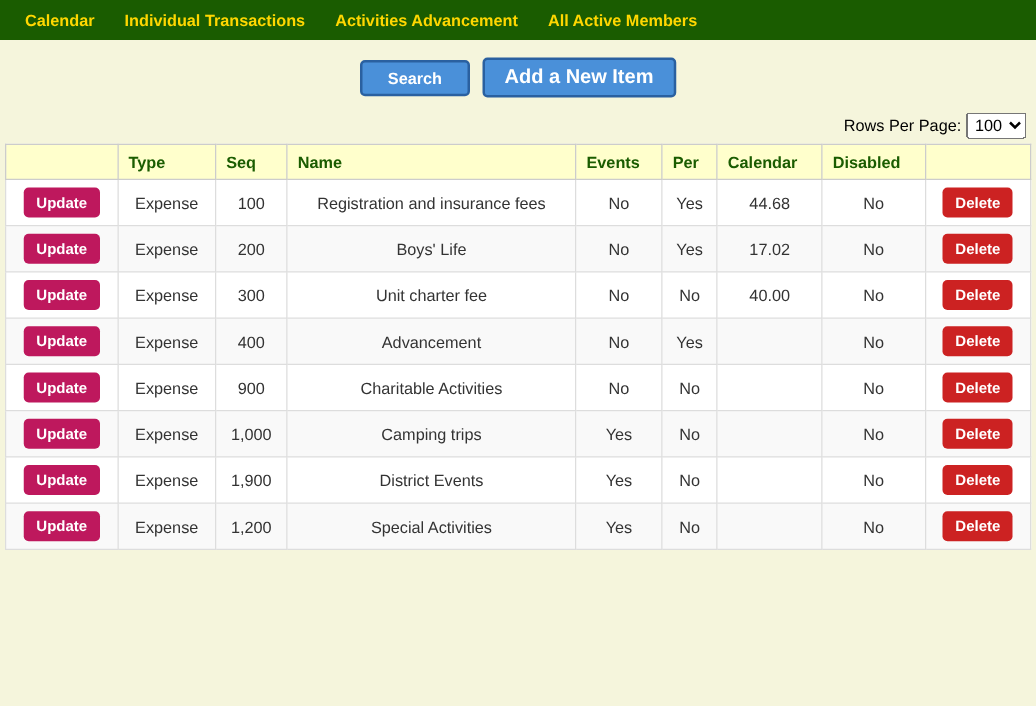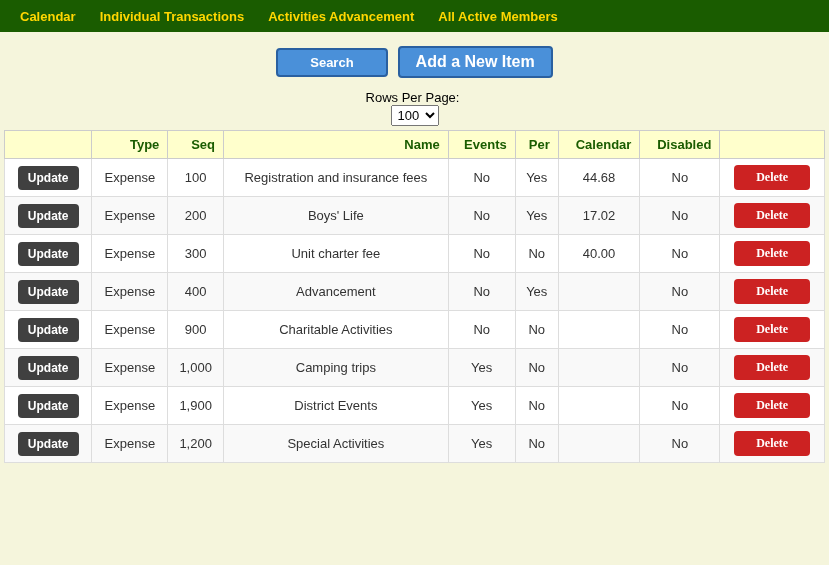--- a/index.html
+++ b/index.html
@@ -30,21 +30,21 @@
       padding: 14px 8px 8px 8px;
       gap: 10px;
       background: #f5f5dc;
     }
 
     .btn-search {
       background-color: #4a90d9;
       color: white;
       border: 2px solid #2a60a0;
       border-radius: 4px;
-      padding: 5px 32px;
+      padding: 5px 20px;
       font-size: 13px;
       cursor: pointer;
       font-weight: bold;
     }
     .btn-add {
       background-color: #4a90d9;
       color: white;
       border: 2px solid #2a60a0;
       border-radius: 4px;
       padding: 5px 16px;
@@ -54,21 +54,20 @@
     }
 
     
     .rows-per-page {
       display: flex;
       justify-content: flex-end;
       align-items: center;
       padding: 4px 8px;
       background: #f5f5dc;
       font-size: 13px;
-      flex-direction: column;
     }
     .rows-per-page label { margin-right: 4px; }
     .rows-per-page select {
       font-size: 13px;
       padding: 1px 2px;
     }
 
     
     .table-container {
       padding: 0 4px 8px 4px;
@@ -81,60 +80,59 @@
     }
     thead tr {
       background: #f5f5dc;
     }
     thead th {
       background: #ffffcc;
       color: #1a5c00;
       font-weight: bold;
       border: 1px solid #ccc;
       padding: 6px 8px;
-      text-align: right;
+      text-align: left;
       font-size: 13px;
     }
     tbody tr {
       background: white;
     }
     tbody tr:nth-child(even) {
       background: #f9f9f9;
     }
     tbody td {
       border: 1px solid #ddd;
       padding: 6px 8px;
       text-align: center;
       font-size: 13px;
       color: #333;
     }
     tbody td.name-col {
       text-align: center;
     }
 
     .btn-update {
-      background-color: #404040;
+      background-color: #be185d;
       color: white;
       border: none;
       border-radius: 4px;
       padding: 5px 10px;
       font-size: 12px;
       cursor: pointer;
       font-weight: bold;
     }
     .btn-delete {
       background-color: #cc2222;
       color: white;
       border: none;
       border-radius: 4px;
-      padding: 5px 22px;
+      padding: 5px 10px;
       font-size: 12px;
       cursor: pointer;
       font-weight: bold;
-      font-family: Liberation Serif, serif;
     }
   </style>
 </head>
 <body>
 
 <nav class="navbar">
 <a class="nav-item">Calendar</a>
     <a class="nav-item">Individual Transactions</a>
     <a class="nav-item">Activities Advancement</a>
     <a class="nav-item">All Active Members</a>

